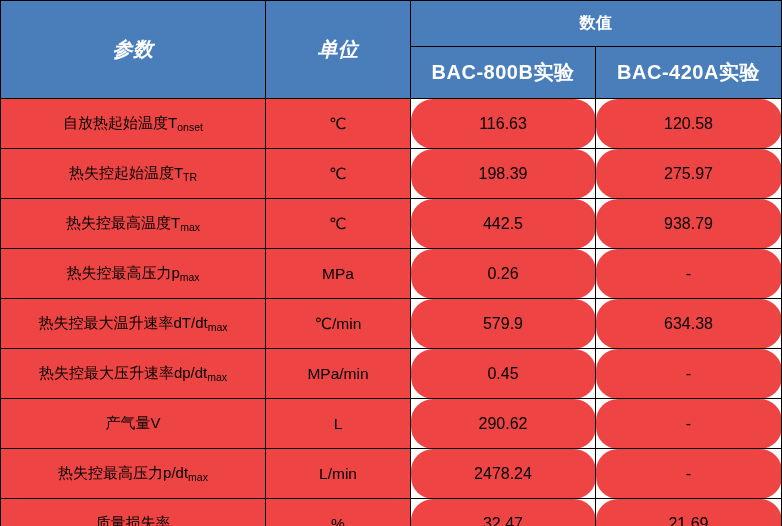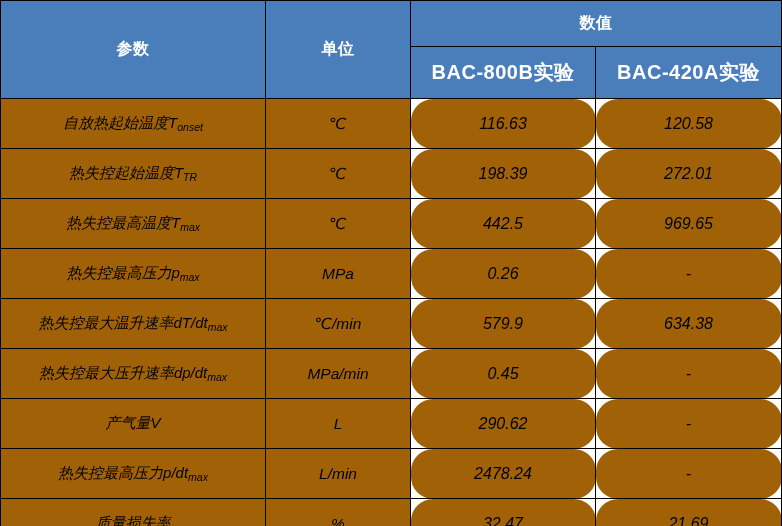--- a/index.html
+++ b/index.html
@@ -51,34 +51,34 @@
     color: #ffffff;
     font-weight: bold;
     letter-spacing: 0.5px;
   }
   th.h-group-top {
     height: 31px;
     font-size: 16px;
   }
   th.h-tall {
     height: 75px;
-    font-size: 16px;
+    font-size: 20px;
+    font-style: italic;
   }
   th.h-sub {
     height: 44px;
     font-size: 20px;
   }
 
   
   tbody td {
     height: 50px;
     font-size: 15.5px;
     font-weight: normal;
-    background: #a16207;
-    font-style: italic;
+    background: #ef4444;
   }
   tbody td.param-cell {
     font-size: 15px;
   }
   tbody td.value-cell {
     font-size: 16px;
     border-radius: 22px;
   }
   tbody td.unit-cell {
     font-size: 15.5px;
@@ -122,27 +122,27 @@
         <tr>
           <td class="param-cell"><span>自放热起始温度T</span><sub>onset</sub></td>
           <td class="unit-cell">℃</td>
           <td class="value-cell">116.63</td>
           <td class="value-cell">120.58</td>
         </tr>
         <tr>
           <td class="param-cell"><span>热失控起始温度T</span><sub>TR</sub></td>
           <td class="unit-cell">℃</td>
           <td class="value-cell">198.39</td>
-          <td class="value-cell">272.01</td>
+          <td class="value-cell">275.97</td>
         </tr>
         <tr>
           <td class="param-cell"><span>热失控最高温度T</span><sub>max</sub></td>
           <td class="unit-cell">℃</td>
           <td class="value-cell">442.5</td>
-          <td class="value-cell">969.65</td>
+          <td class="value-cell">938.79</td>
         </tr>
         <tr>
           <td class="param-cell"><span>热失控最高压力p</span><sub>max</sub></td>
           <td class="unit-cell">MPa</td>
           <td class="value-cell">0.26</td>
           <td class="value-cell dash">-</td>
         </tr>
         <tr>
           <td class="param-cell"><span>热失控最大温升速率dT/dt</span><sub>max</sub></td>
           <td class="unit-cell">℃/min</td>

